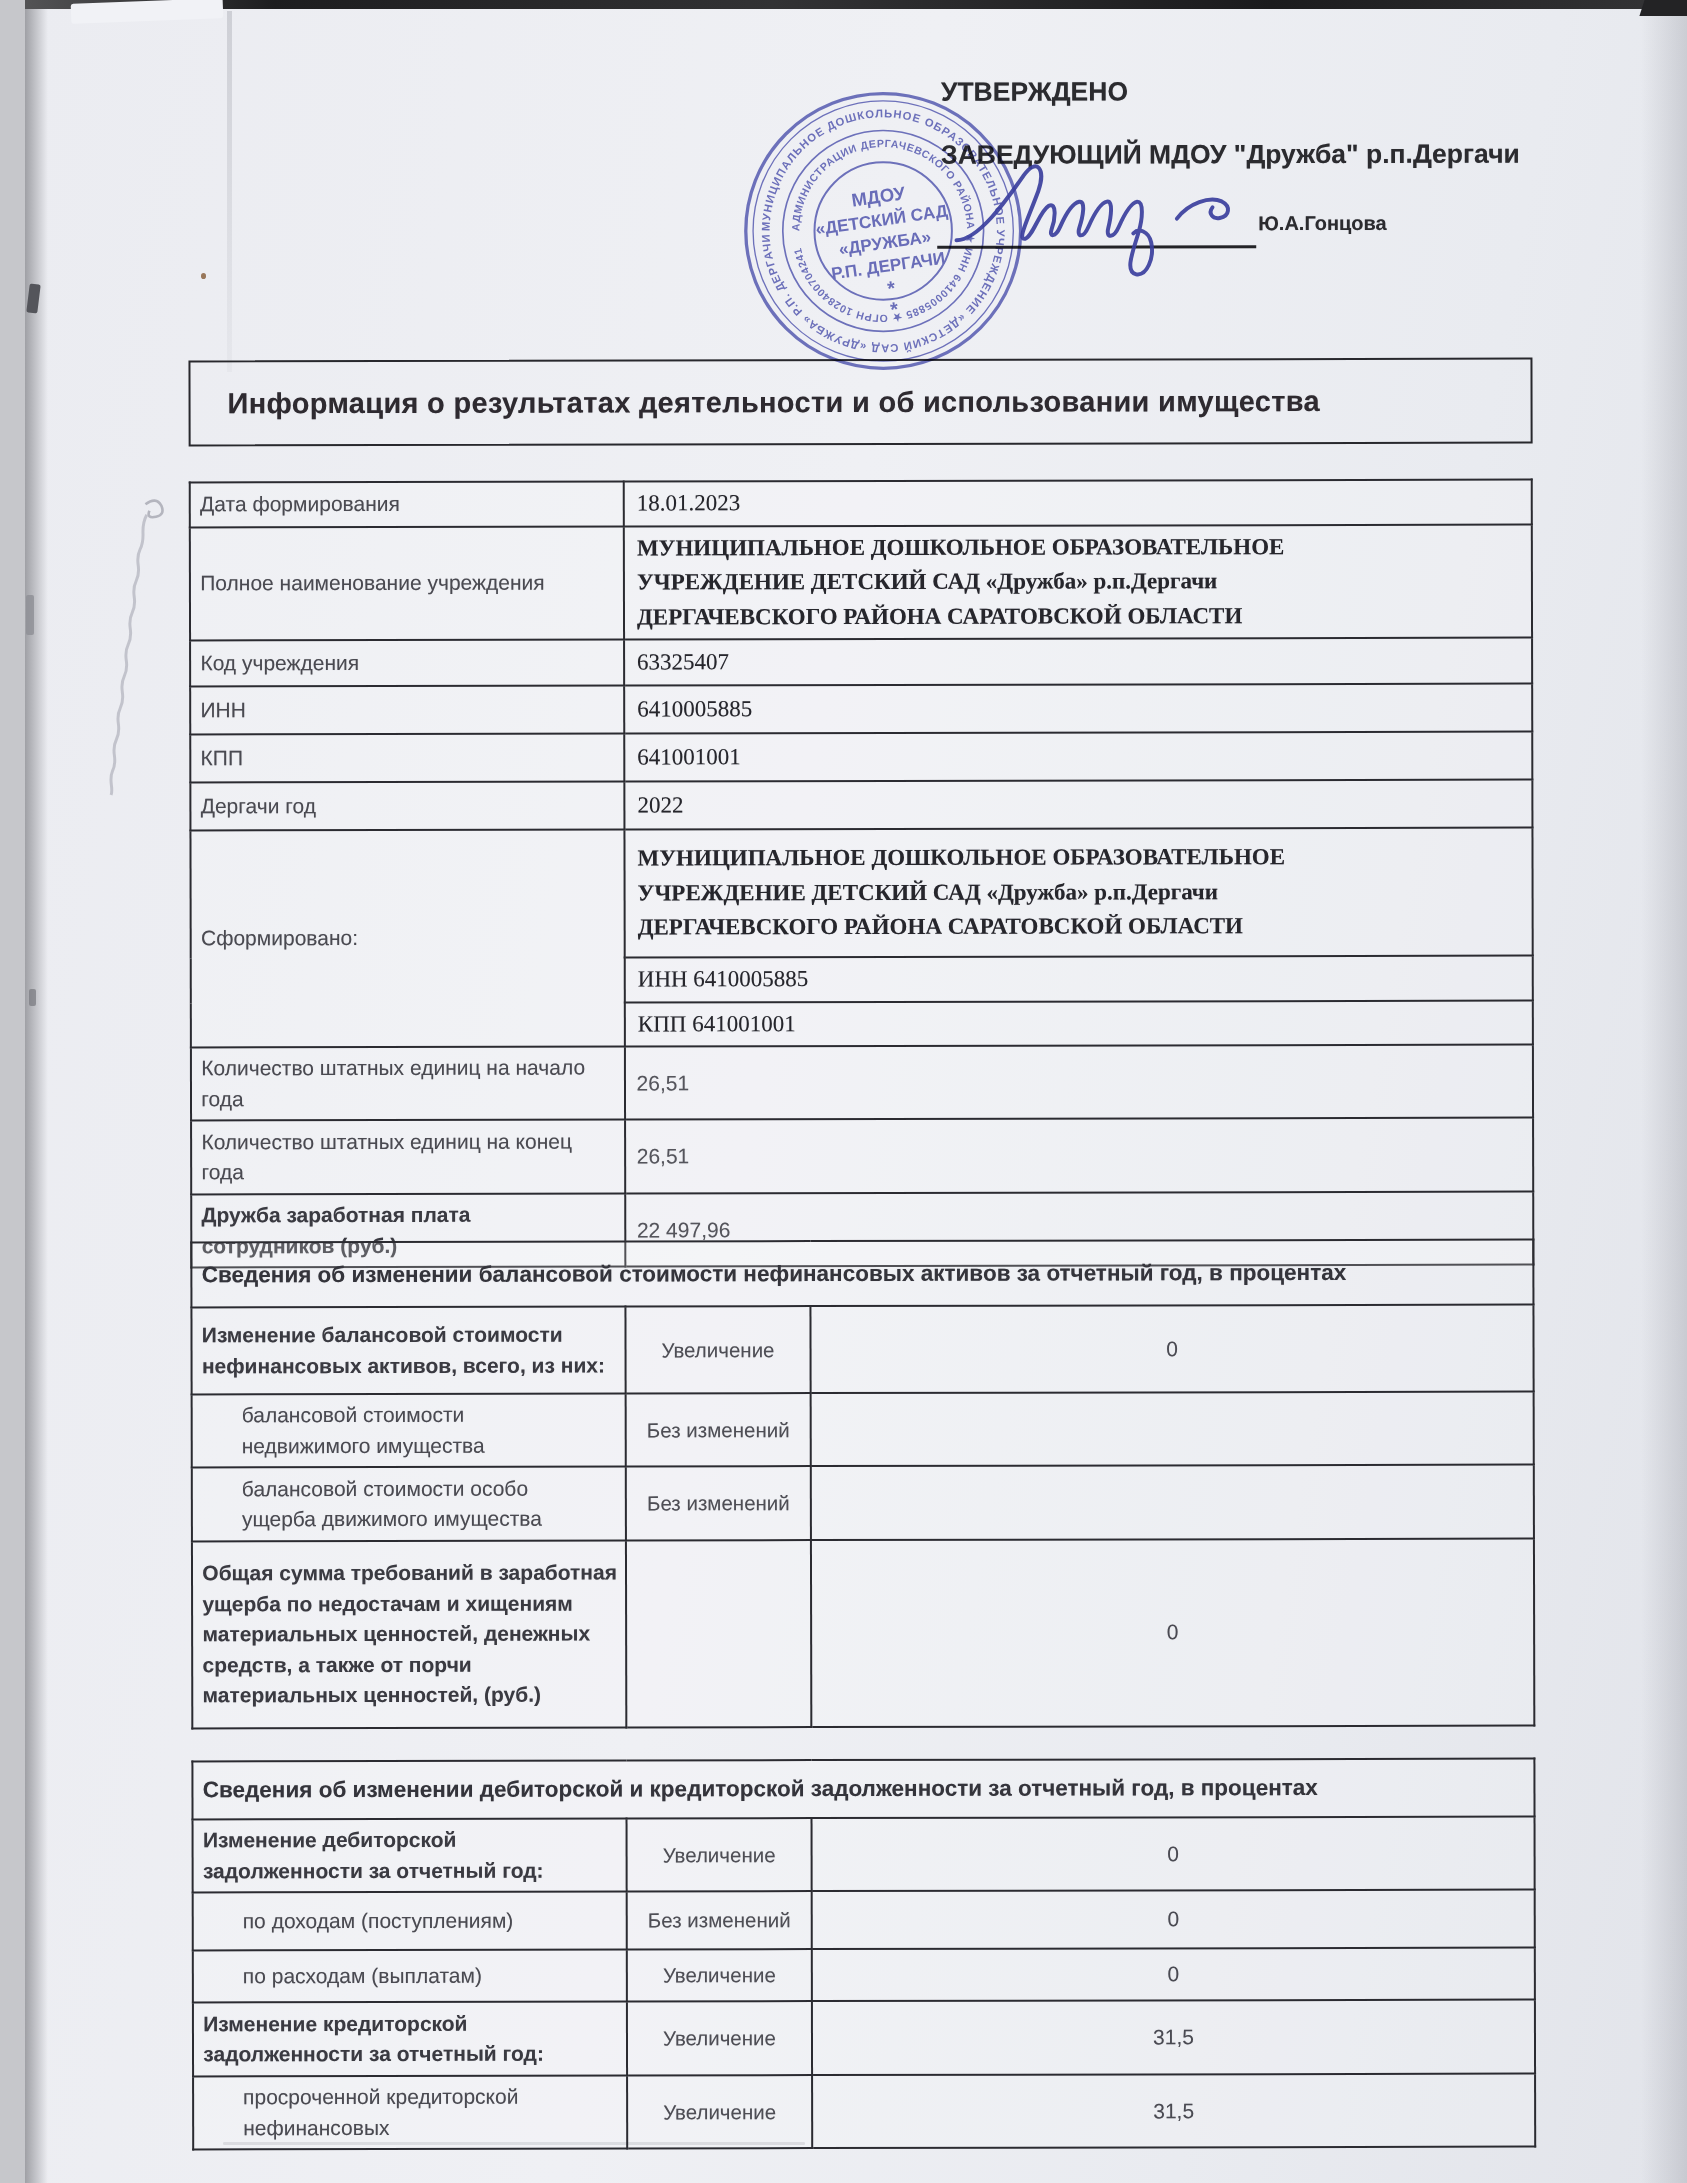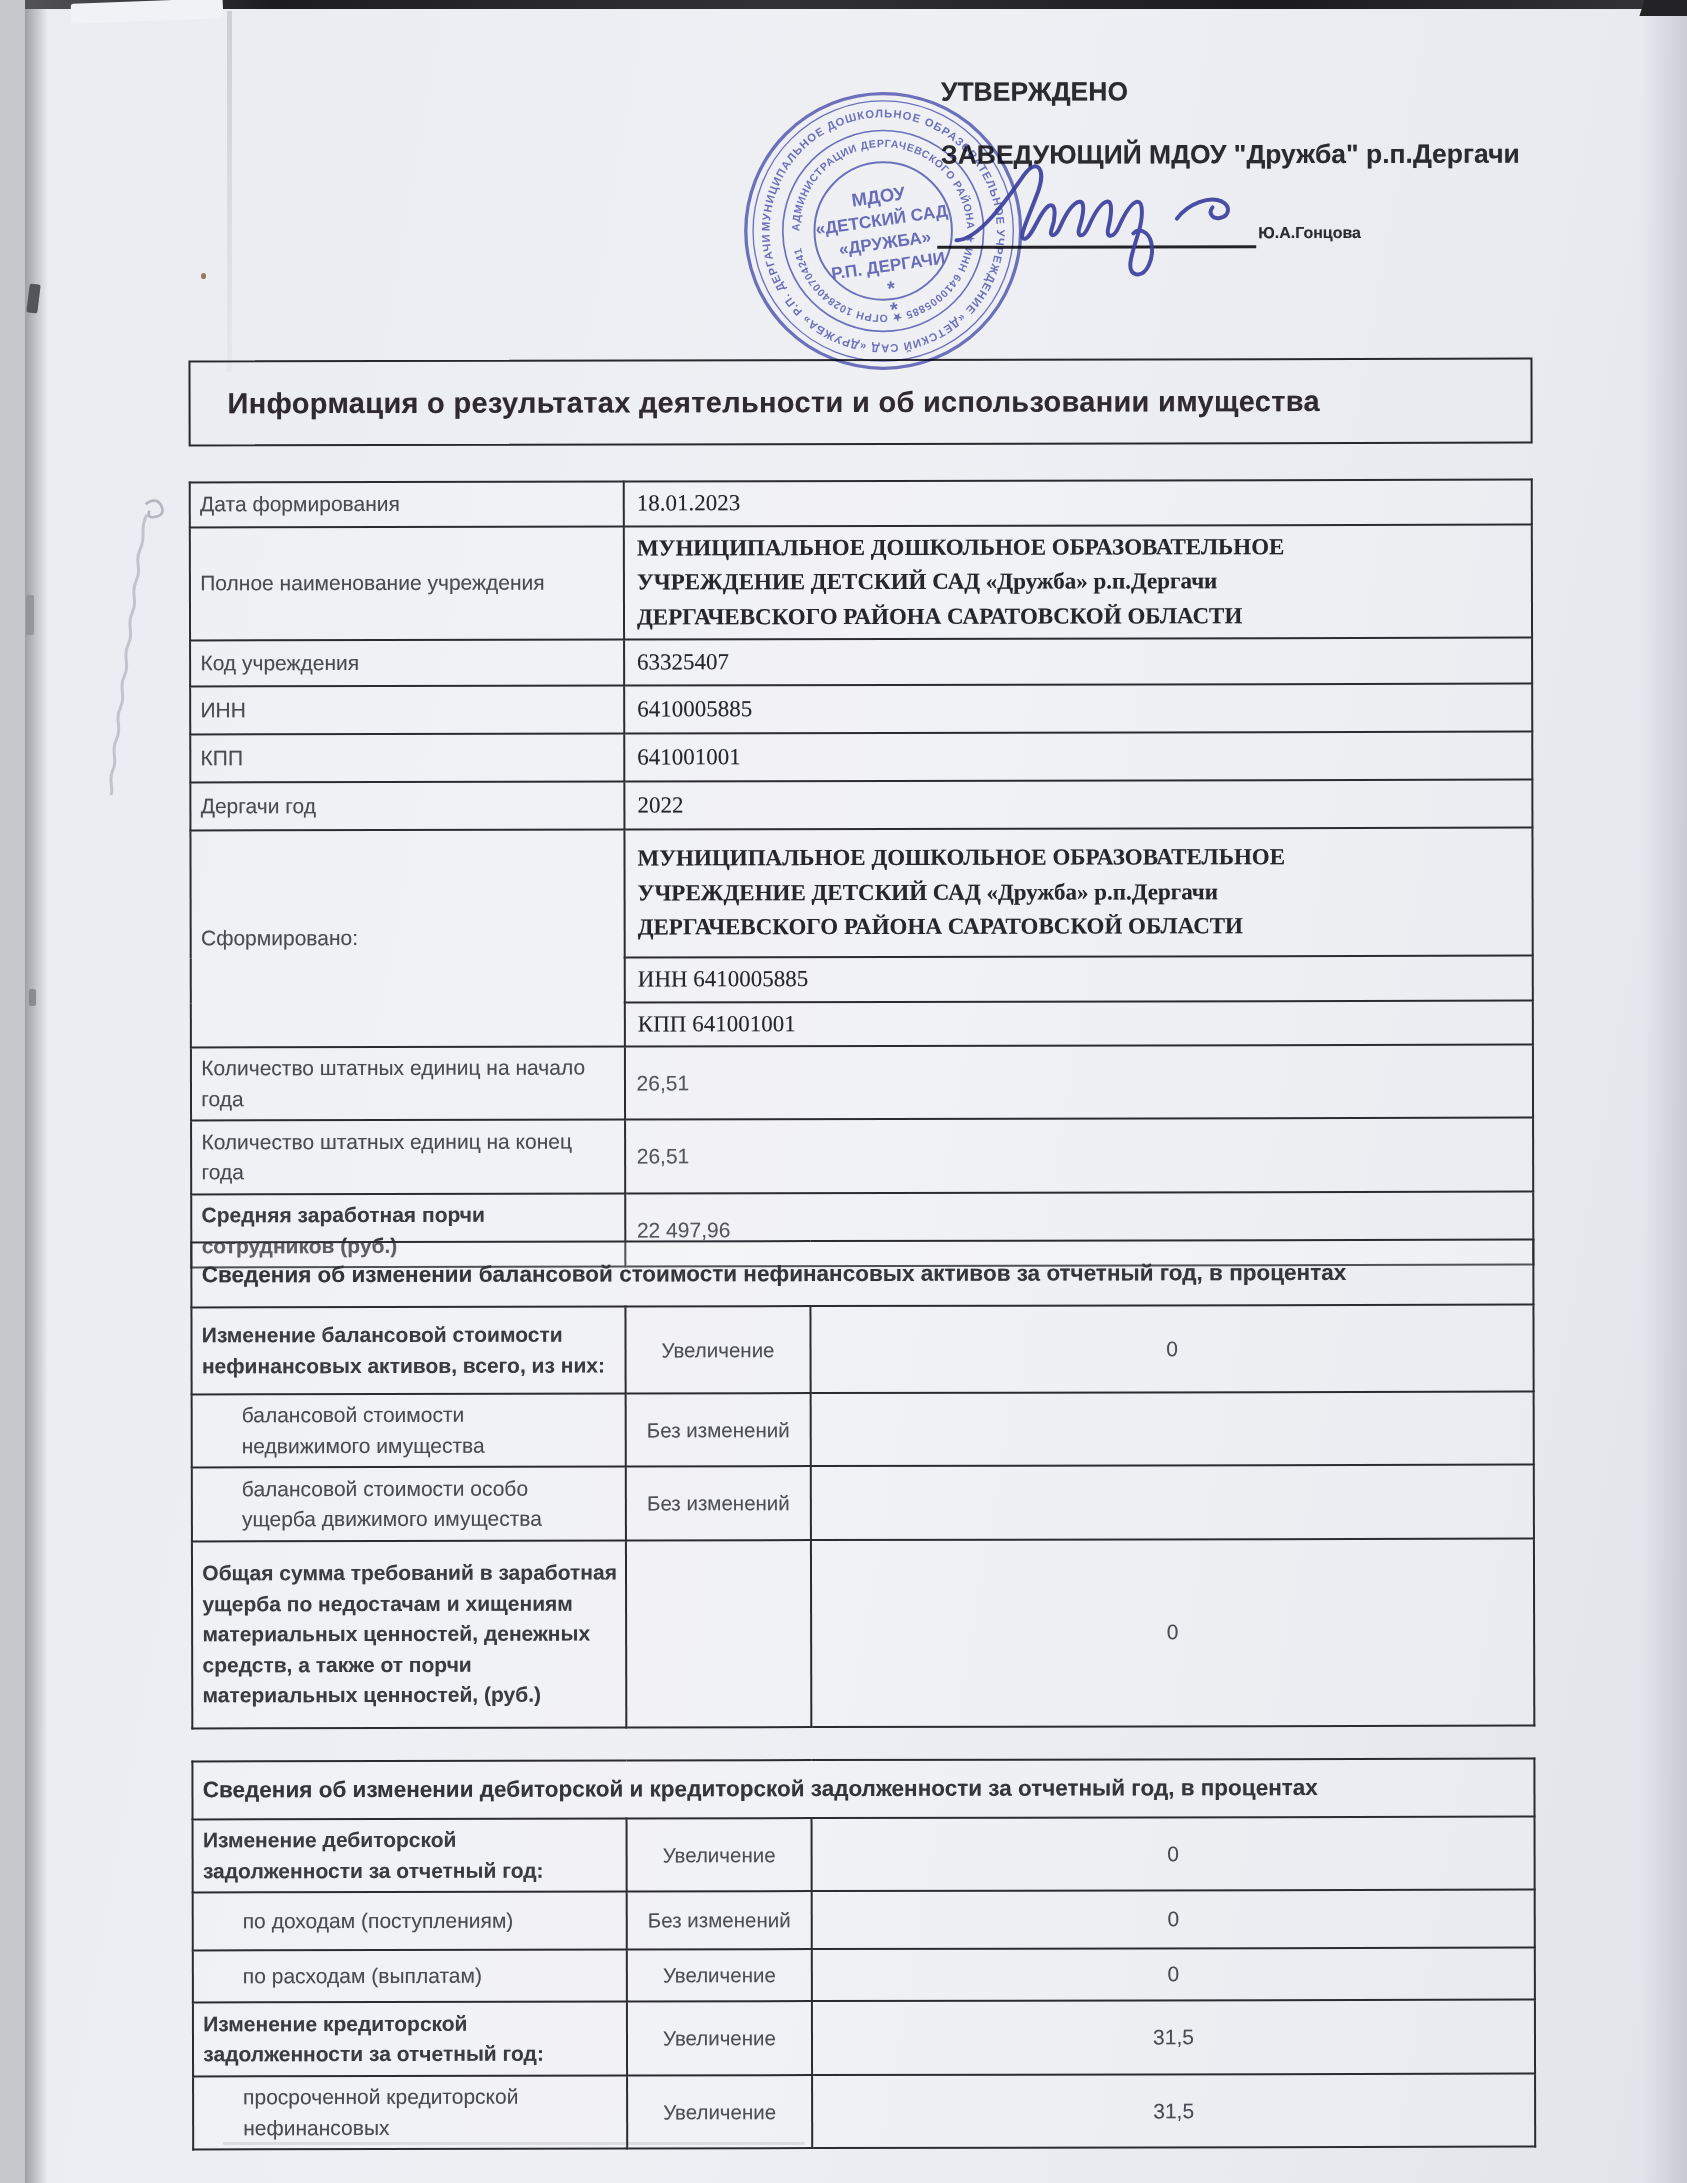--- a/index.html
+++ b/index.html
@@ -31,21 +31,21 @@
   .art-streak{position:absolute;left:198px;top:2142px;width:582px;height:2.6px;
               background:rgba(120,122,132,.22);border-radius:1.3px;}
   .art-thread{position:absolute;left:78px;top:495px;}
   
   .tilt{position:absolute;inset:0;transform:rotate(-0.12deg);}
   .approved1{position:absolute;left:918px;top:77px;font-size:26.5px;font-weight:bold;
              color:#2b2b2f;text-shadow:0 0 0.7px rgba(50,50,60,.4);}
   .approved2{position:absolute;left:918px;top:140px;font-size:26.5px;font-weight:bold;
              color:#2b2b2f;width:609px;text-shadow:0 0 0.7px rgba(50,50,60,.4);}
   .sig-line{position:absolute;left:914px;top:246px;width:319px;height:3.3px;background:#232327;}
-  .sig-name{position:absolute;left:1235px;top:225px;font-size:16px;font-weight:bold;color:#2b2b2f;
+  .sig-name{position:absolute;left:1235px;top:213px;font-size:20px;font-weight:bold;color:#2b2b2f;
             text-shadow:0 0 0.7px rgba(50,50,60,.4);}
   .sig-svg{position:absolute;left:921px;top:156px;z-index:4;}
   .stamp{position:absolute;left:716px;top:87px;mix-blend-mode:multiply;opacity:.88;z-index:3;}
   .title-box{position:absolute;left:165px;top:359px;width:1344px;height:86px;
              border:2.6px solid #28282d;box-sizing:border-box;display:flex;align-items:center;
              padding-left:37px;font-size:29px;font-weight:bold;color:#2e2a30;
              letter-spacing:0.3px;text-shadow:0 0 0.7px rgba(50,45,55,.35);}
   table{border-collapse:collapse;table-layout:fixed;position:absolute;left:165px;width:1344px;
         background:rgba(255,255,255,.18);}
   #t1{top:480px;} #t2{top:1240px;} #t3{top:1759px;}
@@ -176,21 +176,21 @@
       </tr>
       <tr style="height:58px">
         <td class="lbl"><span class="w">Количество штатных единиц на начало года</span></td>
         <td class="vsans">26,51</td>
       </tr>
       <tr style="height:60px">
         <td class="lbl"><span class="w">Количество штатных единиц на конец года</span></td>
         <td class="vsans">26,51</td>
       </tr>
       <tr style="height:55px">
-        <td class="lbl b"><span class="w">Средняя заработная порчи сотрудников (руб.)</span></td>
+        <td class="lbl b"><span class="w">Дружба заработная плата сотрудников (руб.)</span></td>
         <td class="vsans">22 497,96</td>
       </tr>
     </tbody>
       </table>
 
     <table id="t2">
       <colgroup>
           <col style="width:434px">
           <col style="width:185px">
           <col>

